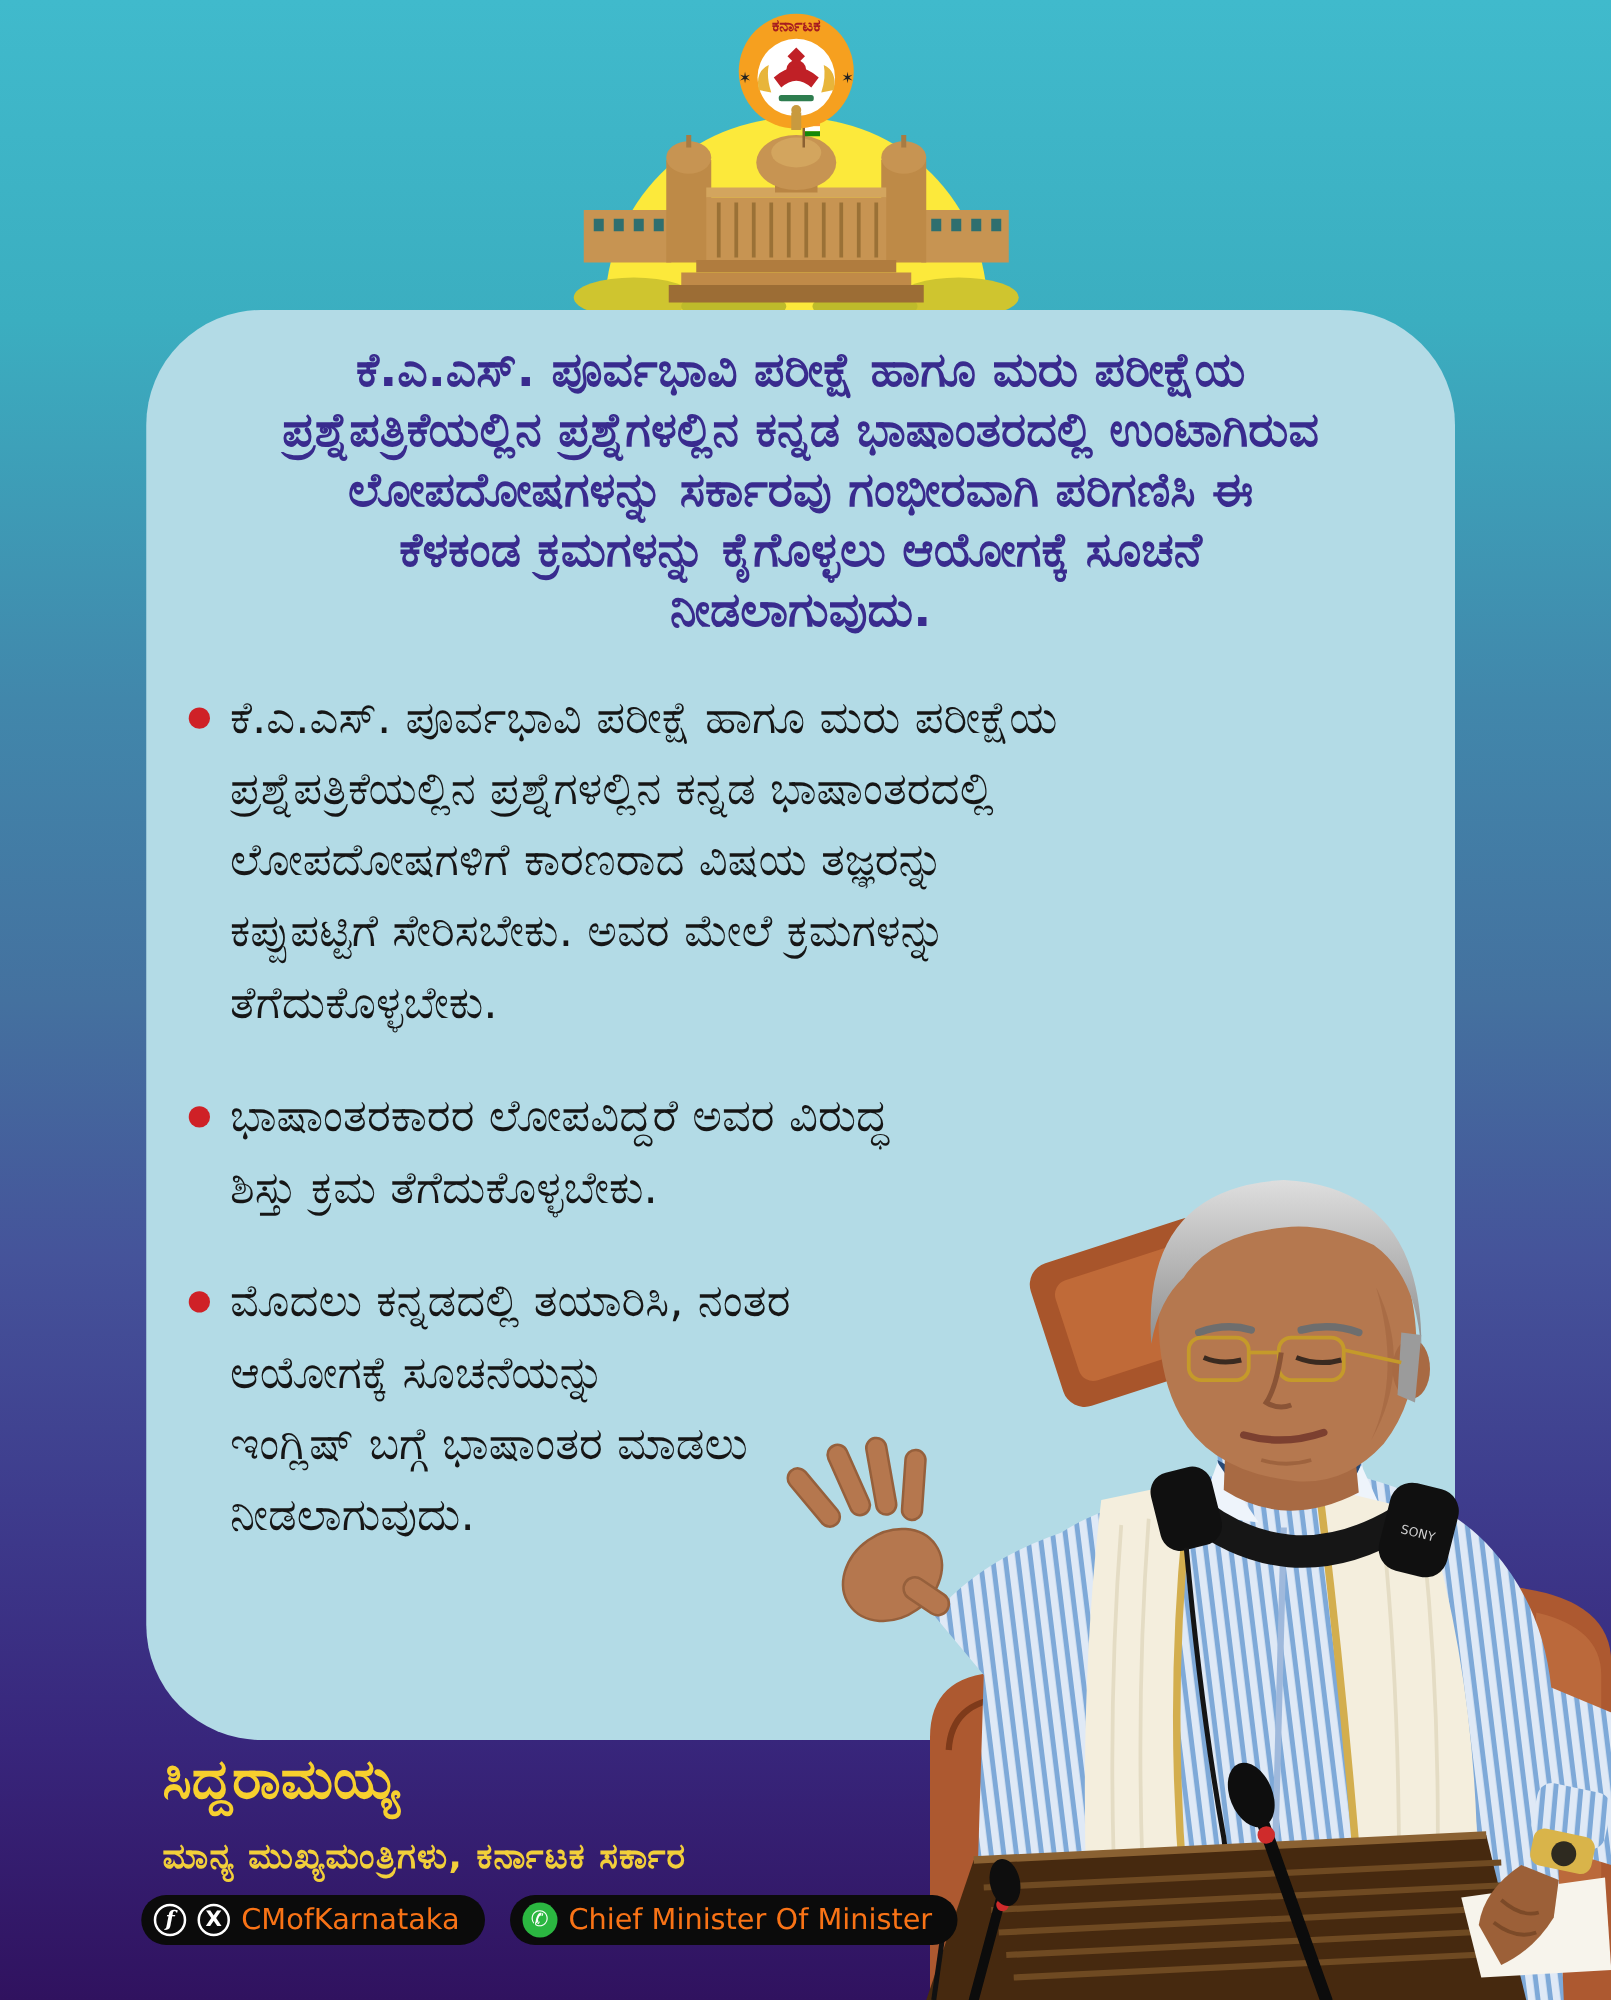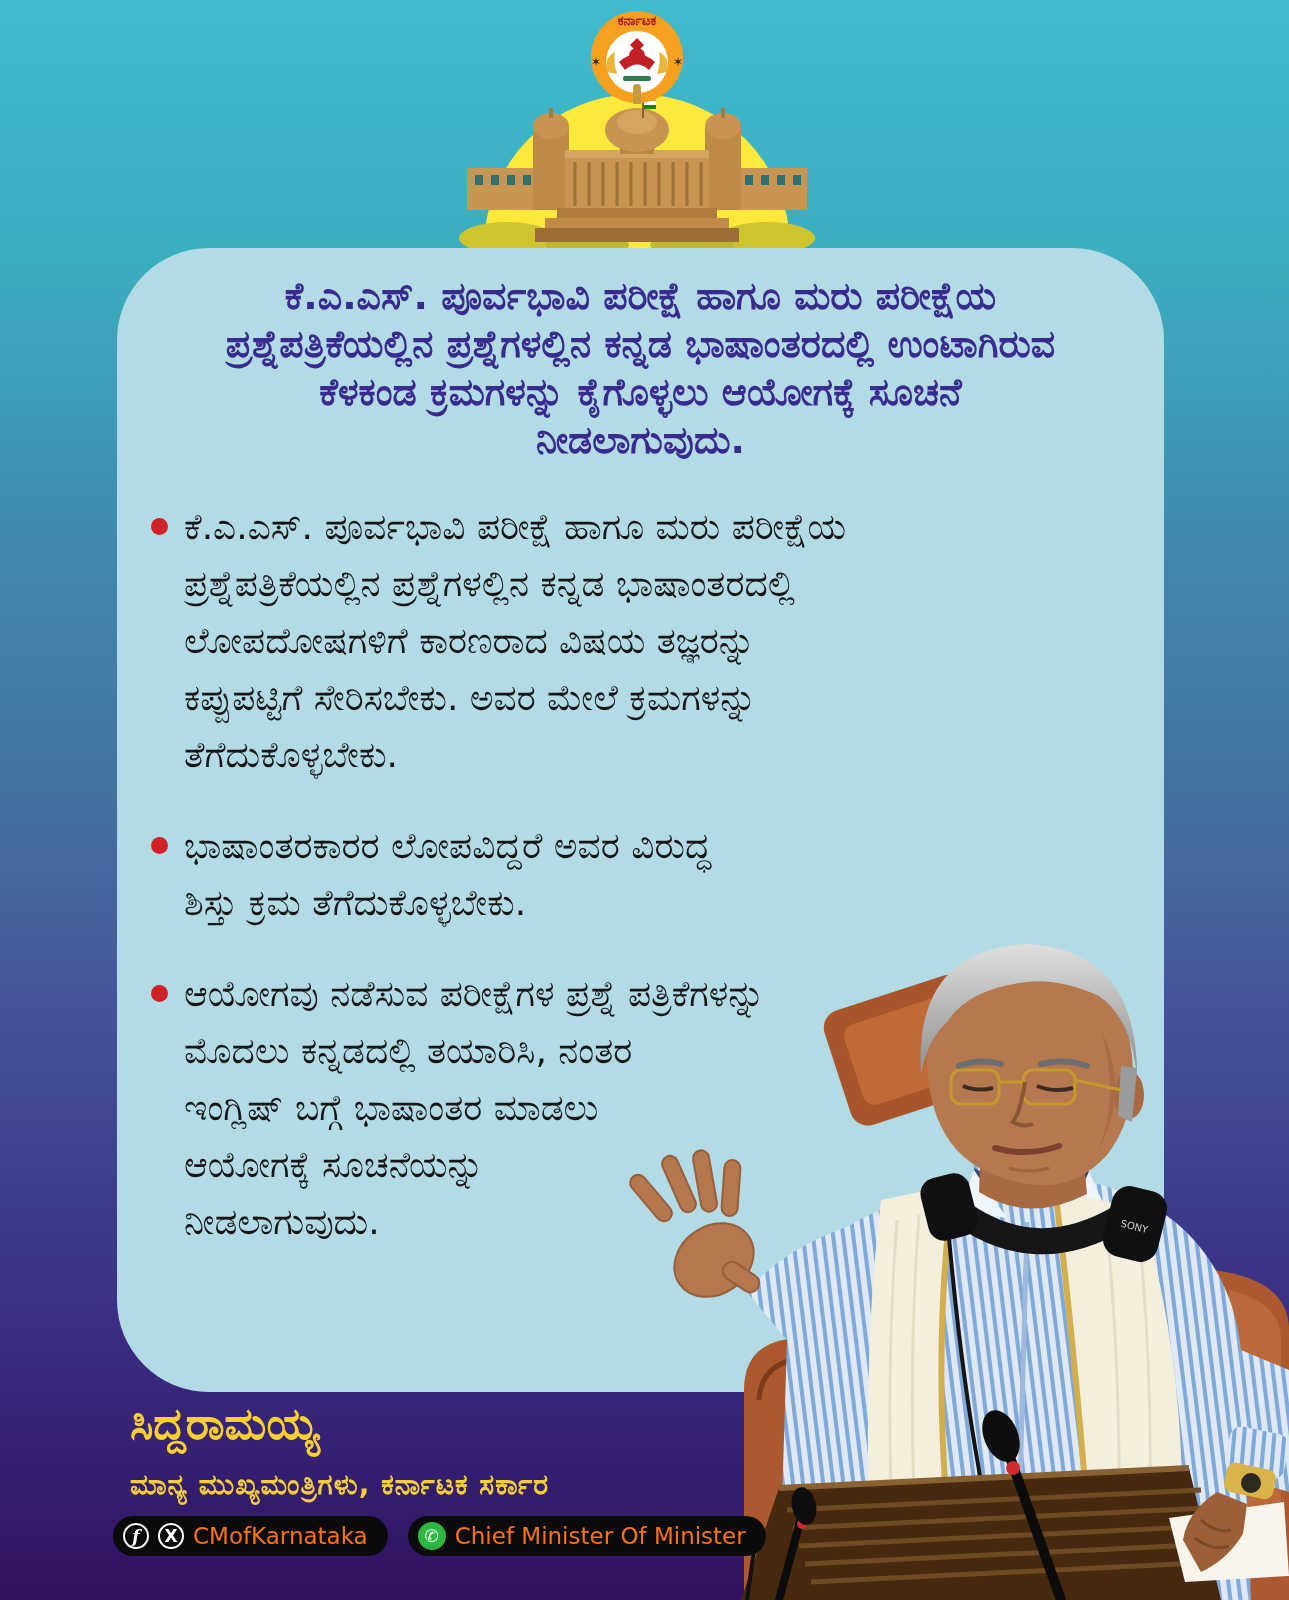--- a/index.html
+++ b/index.html
@@ -144,20 +144,21 @@
         <circle cx="200" cy="88" r="4" fill="#C89A3F"></circle>
         <rect x="196" y="90" width="8" height="14" fill="#C89A3F"></rect>
       </g>
     </svg>
   </div>
 
   <div class="card">
     <div class="title">
       <div class="tline">ಕೆ.ಎ.ಎಸ್. ಪೂರ್ವಭಾವಿ ಪರೀಕ್ಷೆ ಹಾಗೂ ಮರು ಪರೀಕ್ಷೆಯ</div>
       <div class="tline">ಪ್ರಶ್ನೆಪತ್ರಿಕೆಯಲ್ಲಿನ ಪ್ರಶ್ನೆಗಳಲ್ಲಿನ ಕನ್ನಡ ಭಾಷಾಂತರದಲ್ಲಿ ಉಂಟಾಗಿರುವ</div>
+      <div class="tline">ಲೋಪದೋಷಗಳನ್ನು ಸರ್ಕಾರವು ಗಂಭೀರವಾಗಿ ಪರಿಗಣಿಸಿ ಈ</div>
       <div class="tline">ಕೆಳಕಂಡ ಕ್ರಮಗಳನ್ನು ಕೈಗೊಳ್ಳಲು ಆಯೋಗಕ್ಕೆ ಸೂಚನೆ</div>
       <div class="tline">ನೀಡಲಾಗುವುದು.</div>
     </div>
 
     <div class="bullets">
       <div class="bullet">
         <span class="dot"></span>
         <div class="bullet-text">
           <div class="bline">ಕೆ.ಎ.ಎಸ್. ಪೂರ್ವಭಾವಿ ಪರೀಕ್ಷೆ ಹಾಗೂ ಮರು ಪರೀಕ್ಷೆಯ</div>
           <div class="bline">ಪ್ರಶ್ನೆಪತ್ರಿಕೆಯಲ್ಲಿನ ಪ್ರಶ್ನೆಗಳಲ್ಲಿನ ಕನ್ನಡ ಭಾಷಾಂತರದಲ್ಲಿ</div>
@@ -169,24 +170,23 @@
       <div class="bullet">
         <span class="dot"></span>
         <div class="bullet-text">
           <div class="bline">ಭಾಷಾಂತರಕಾರರ ಲೋಪವಿದ್ದರೆ ಅವರ ವಿರುದ್ಧ</div>
           <div class="bline">ಶಿಸ್ತು ಕ್ರಮ ತೆಗೆದುಕೊಳ್ಳಬೇಕು.</div>
         </div>
       </div>
       <div class="bullet">
         <span class="dot"></span>
         <div class="bullet-text">
-          <div class="bline">ಆಯೋಗವು ನಡೆಸುವ ಪರೀಕ್ಷೆಗಳ ಪ್ರಶ್ನೆ ಪತ್ರಿಕೆಗಳನ್ನು</div>
           <div class="bline">ಮೊದಲು ಕನ್ನಡದಲ್ಲಿ ತಯಾರಿಸಿ, ನಂತರ</div>
+          <div class="bline">ಆಯೋಗಕ್ಕೆ ಸೂಚನೆಯನ್ನು</div>
           <div class="bline">ಇಂಗ್ಲಿಷ್ ಬಗ್ಗೆ ಭಾಷಾಂತರ ಮಾಡಲು</div>
-          <div class="bline">ಆಯೋಗಕ್ಕೆ ಸೂಚನೆಯನ್ನು</div>
           <div class="bline">ನೀಡಲಾಗುವುದು.</div>
         </div>
       </div>
     </div>
   </div>
 
   <svg class="photo" viewBox="0 0 660 730">
     <defs>
       <pattern id="st" width="10" height="10" patternUnits="userSpaceOnUse" patternTransform="rotate(83)">
         <rect width="10" height="10" fill="#DFE9F6"></rect>

